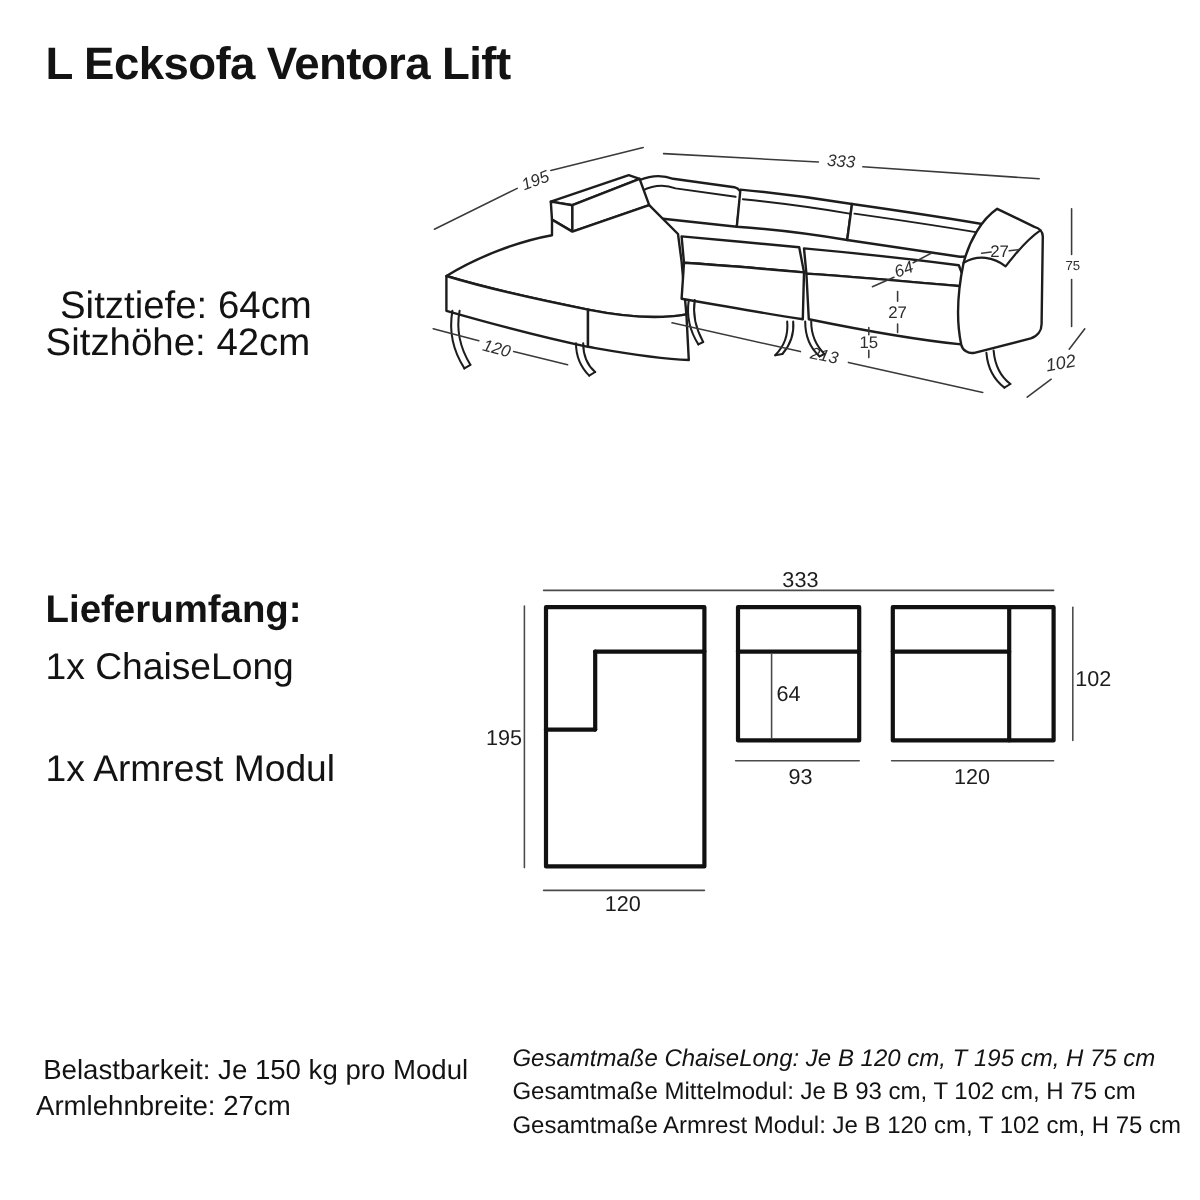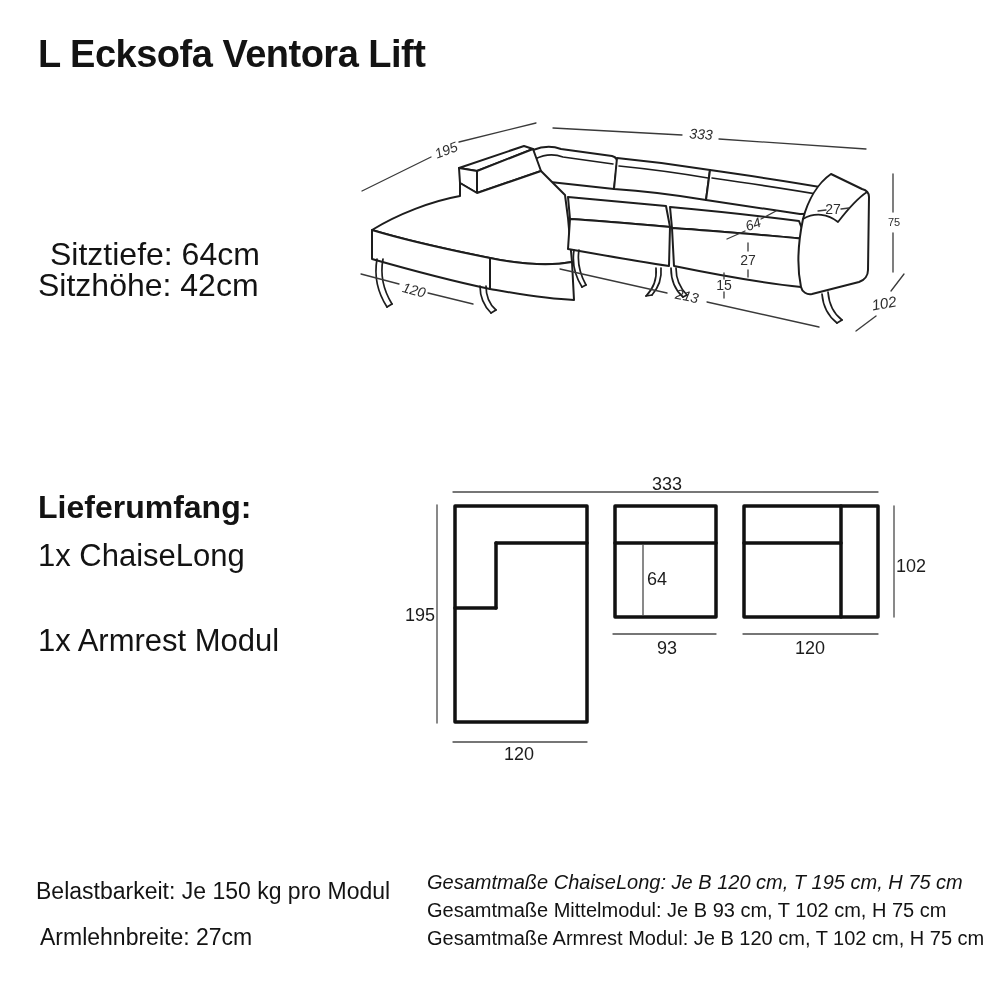--- a/index.html
+++ b/index.html
@@ -15,21 +15,21 @@
 
   .seat-spec-1 { position:absolute; left:38px; top:236px; font-size:32px; white-space:nowrap;margin-left:12px; }
   .seat-spec-2 { position:absolute; left:38px; top:267px; font-size:32px; white-space:nowrap; }
 
   .delivery-heading { position:absolute; left:38px; top:489px; font-size:32px; font-weight:700; white-space:nowrap; }
   .delivery-item-1  { position:absolute; left:38px; top:538px; font-size:31px; white-space:nowrap; }
   .delivery-item-2  { position:absolute; left:38px; top:581px; font-size:31px; white-space:nowrap; }
   .delivery-item-3  { position:absolute; left:38px; top:623px; font-size:31px; white-space:nowrap; }
 
   .footnote-left-1 { position:absolute; left:36px; top:878px; font-size:23px; white-space:nowrap; }
-  .footnote-left-2 { position:absolute; left:40px; top:908px; font-size:23px; white-space:nowrap;margin-top:16px; }
+  .footnote-left-2 { position:absolute; left:30px; top:908px; font-size:23px; white-space:nowrap; }
 
   .footnote-right-1 { position:absolute; left:427px; top:871px; font-size:20px; white-space:nowrap;font-style:italic; }
   .footnote-right-2 { position:absolute; left:427px; top:899px; font-size:20px; white-space:nowrap; }
   .footnote-right-3 { position:absolute; left:427px; top:927px; font-size:20px; white-space:nowrap; }
 
   
   .pl { position:absolute; font-size:14px; color:#2e2e2e; white-space:nowrap; }
   #pl-195  { left:446px; top:150px; transform:translate(-50%,-50%) rotate(-21deg); font-style:italic; }
   #pl-333  { left:701px; top:134px; transform:translate(-50%,-50%) rotate(4deg);  font-style:italic; }
   #pl-75   { left:894px; top:222px; transform:translate(-50%,-50%); font-size:11px; }

